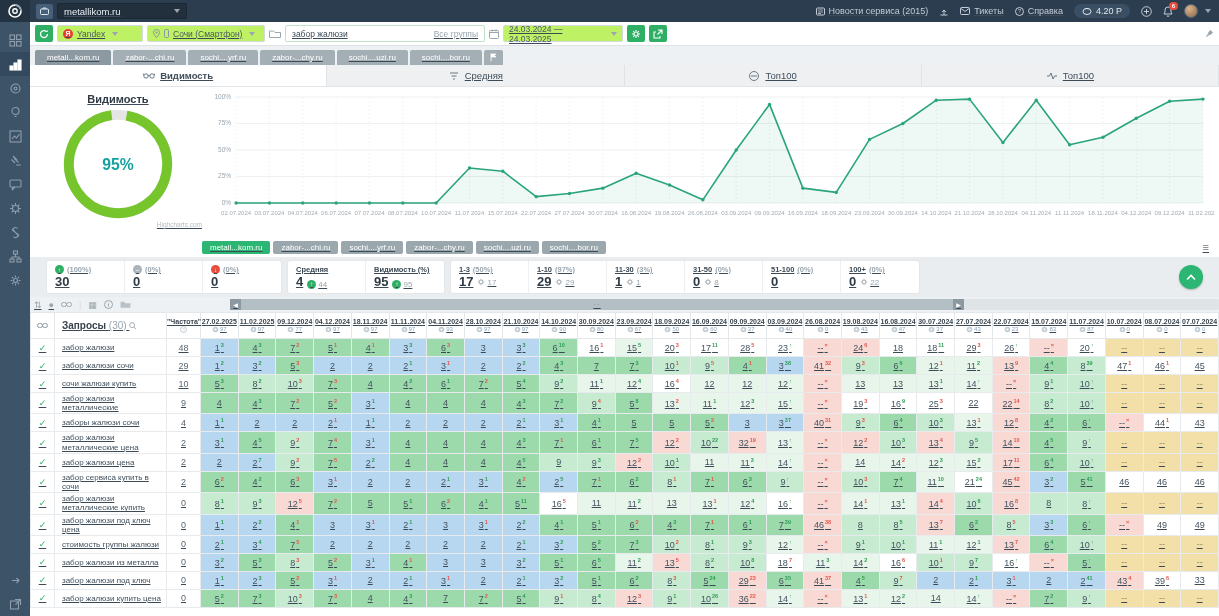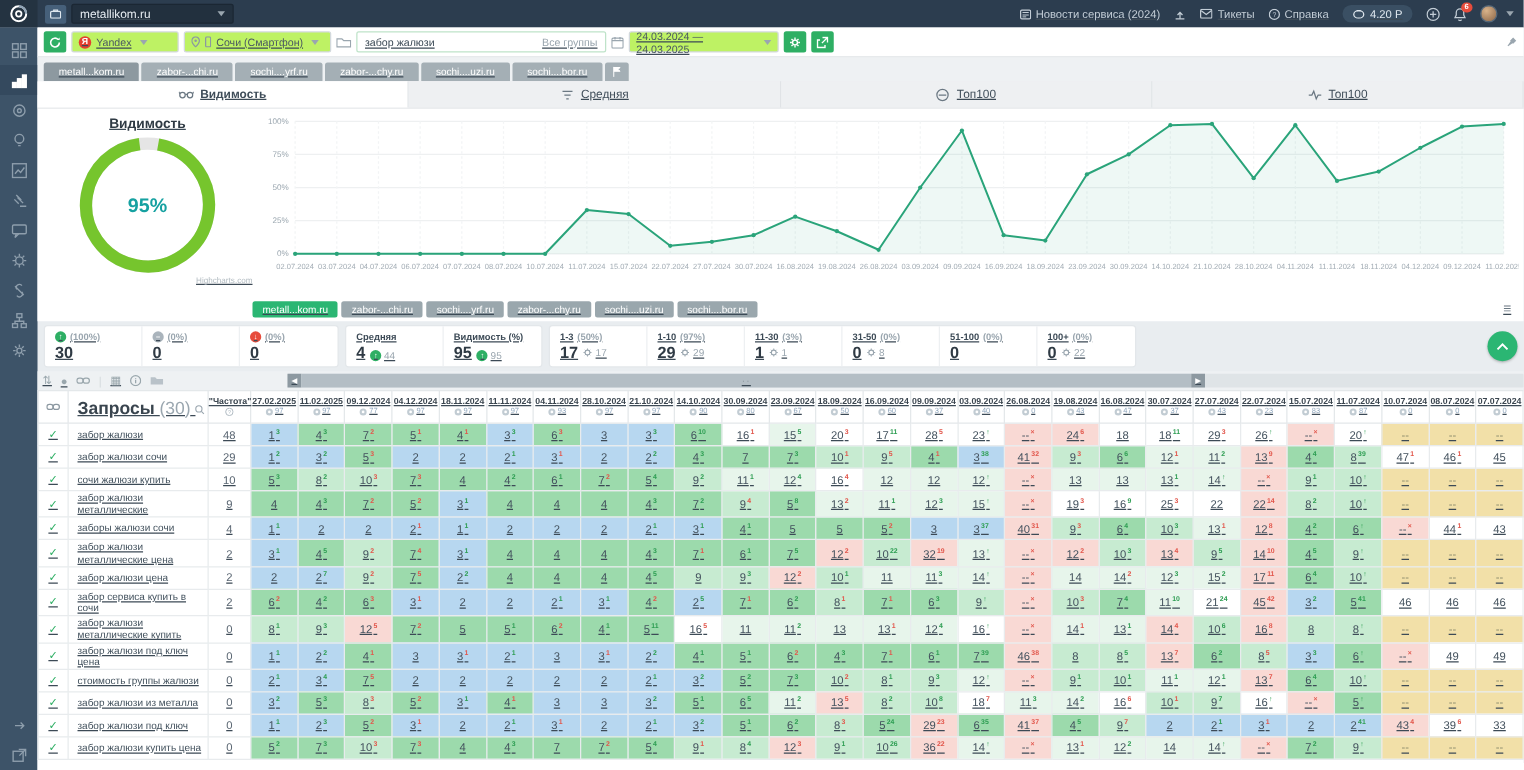--- a/index.html
+++ b/index.html
@@ -54,21 +54,21 @@
   .donut-col { width:168px; display:flex; flex-direction:column; align-items:center; }
   .donut-title { font-size:11px; font-weight:bold; color:#2f3a44; margin-top:4px; }
   .credit { font-size:6.5px; color:#b3bcc2; align-self:flex-end; margin-top:-2px;}
   .plot-col { flex:1; min-width:0; position:relative;}
   .legend-row { height:20px; display:flex; align-items:center; gap:3px; padding-left:168px; }
   .leg-btn { background:#9aa7ad; color:#fff; font-size:8px; padding:2px 8px; border-radius:2px; cursor:pointer; }
   .leg-btn.active { background:#2bb673; }
   .burger { margin-left:auto; color:#6b7883; font-size:11px; cursor:pointer; padding-right:6px; line-height:8px;}
 
   
-  .summary { flex:0 0 40px; display:flex; align-items:center; gap:5px; padding:3px 5px; }
+  .summary { flex:0 0 40px; display:flex; align-items:center; gap:5px; padding:3px 16px; }
   .sum-group { background:#fff; border:1px solid #e3e7ea; border-radius:3px; height:34px; display:flex; }
   .sum-cell { padding:3px 8px; border-right:1px solid #edf0f2; display:flex; flex-direction:column; justify-content:center; min-width:78px; }
   .sum-cell:last-child { border-right:none; }
   .sum-top { font-size:7.5px; color:#9aa6af; display:flex; align-items:center; gap:3px; font-weight:bold; }
   .sum-top .lbl { color:#3c4a56; }
   .sum-val { font-size:13px; font-weight:bold; color:#2f3a44; display:flex; align-items:baseline; gap:4px;}
   .sum-sub { font-size:8px; color:#9aa6af; font-weight:normal; display:flex; align-items:center; gap:2px;}
   .ic-circle { width:9px; height:9px; border-radius:50%; display:inline-flex; align-items:center; justify-content:center; color:#fff; font-size:6px; font-weight:bold; line-height:1;}
   .ic-up { background:#2eaf64; } .ic-flat { background:#aab4bc; } .ic-down { background:#e74c3c; }
   .top-btn { width:24px; height:24px; border-radius:50%; background:#2bb673; color:#fff; display:flex; align-items:center; justify-content:center; margin-left:auto; cursor:pointer; font-size:10px; box-shadow:0 1px 2px rgba(0,0,0,.25);}
@@ -86,21 +86,21 @@
   th .dvol { font-size:6px; color:#8fa6bd; font-weight:normal; display:flex; align-items:flex-start; justify-content:center; gap:1px; margin-top:1px;}
   td { border:1px solid #e8ebed; font-size:9px; text-align:center; color:#44525e; padding:1px 2px; height:18px; }
   td.query { text-align:left; font-size:8px; padding-left:7px; color:#41505c; line-height:1.15;}
   td.check { color:#2eaf64; font-weight:bold; font-size:9px; cursor:pointer;}
   td.freq { color:#5a6672; }
   .c-b { background:#b7d7f0; } .c-g { background:#9cdaac; } .c-lg { background:#c7ebd1; }
   .c-pg { background:#e7f5eb; } .c-w { background:#fff; } .c-p { background:#f9d9d4; } .c-y { background:#f2e0a8; color:#8c8possible57;}
   .c-y { color:#8b8b6d; }
   .sup { font-size:5.5px; vertical-align:super; margin-left:1px; font-weight:bold;}
   .sup.g { color:#2e9e53; } .sup.r { color:#e2574c; }
-  .q-head { text-align:left; padding-left:7px; font-size:14px; }
+  .q-head { text-align:left; padding-left:7px; font-size:10px; }
   .q-head .cnt { color:#9aa6af; font-weight:normal; }
   svg { display:block; }
 </style>
 </head>
 <body>
 
 <div class="app">
 
   <div class="topbar">
     <div class="logo-cell">
@@ -119,21 +119,21 @@
     <div class="proj-select">
       <span>metallikom.ru</span>
       <span class="chev"></span>
     </div>
     <div class="tb-right">
       <span class="tb-item">
         <svg width="9" height="9" viewBox="0 0 9 9">
             <rect x="0.5" y="1" width="8" height="7" rx="1" fill="none" stroke="#c3cdd6"></rect>
             <path d="M2 3h5M2 5h5M2 6.5h3" stroke="#c3cdd6" stroke-width=".8"></path>
           </svg>
-        <span>Новости сервиса (2024)</span>
+        <span>Новости сервиса (2015)</span>
       </span>
       <span class="tb-item">
         <svg width="10" height="9" viewBox="0 0 10 9">
             <path d="M5 8V3M3 5l2-2 2 2" fill="none" stroke="#c3cdd6"></path>
             <path d="M1.5 8h7" stroke="#c3cdd6"></path>
           </svg>
       </span>
       <span class="tb-item">
         <svg width="10" height="8" viewBox="0 0 10 8">
             <rect x="0.5" y="0.5" width="9" height="7" rx="1" fill="none" stroke="#c3cdd6"></rect>

